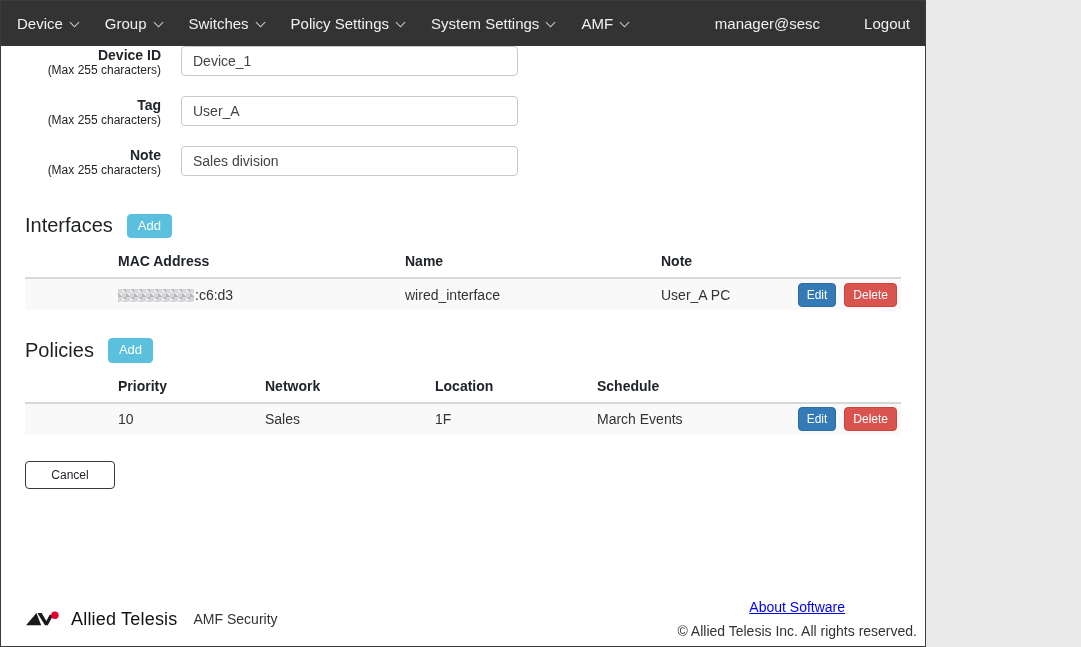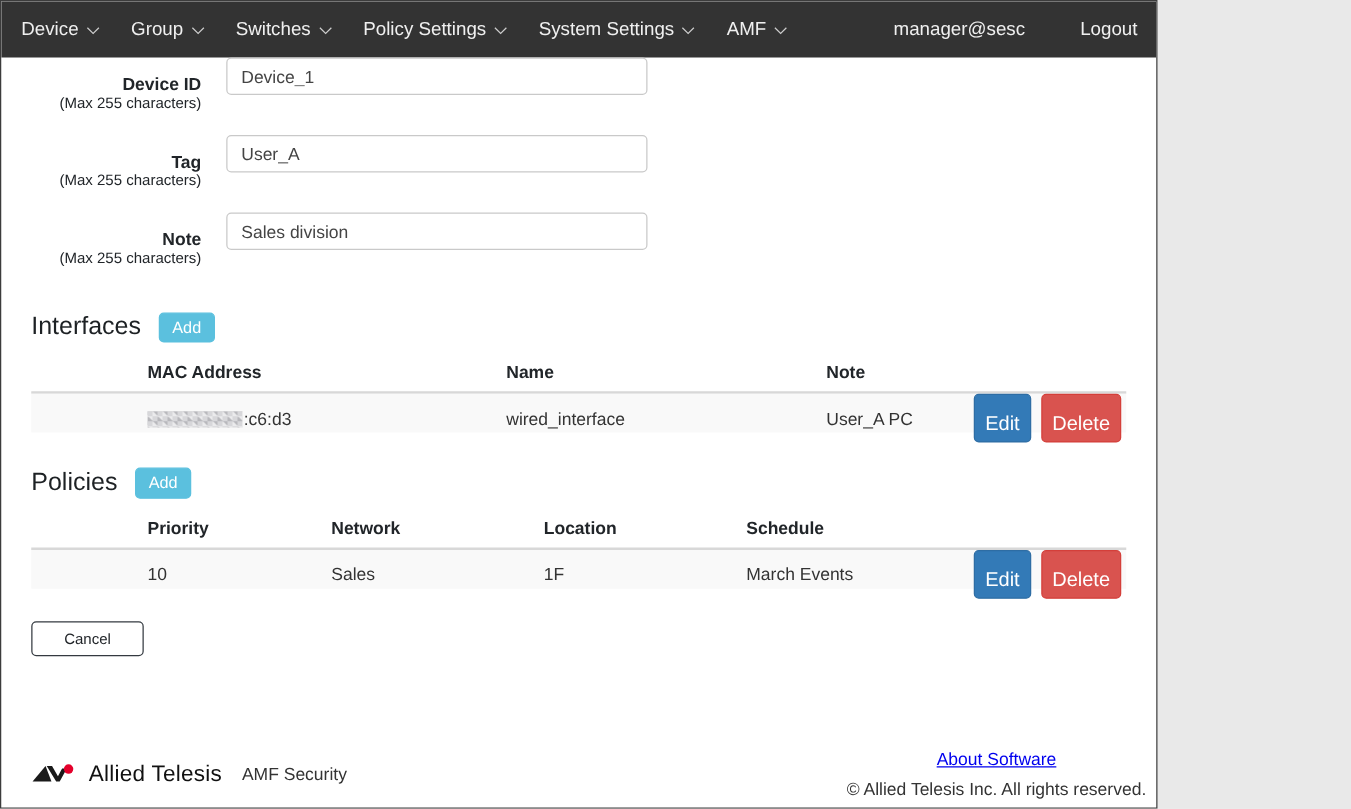--- a/index.html
+++ b/index.html
@@ -53,21 +53,20 @@
   }
 
   
   .form-row { display: flex; margin-bottom: 18px; }
   .form-label-col {
     width: 136px;
     margin-right: 20px;
     text-align: right;
     line-height: 1.15;
     padding-top: 1px;
-    margin-top: 12px;
   }
   .form-label-col .lbl { font-size: 14px; font-weight: bold; color: #212529; }
   .form-label-col .hint { font-size: 12px; color: #212529; margin-top: 1px; }
   .text-input {
     width: 337px;
     height: 30px;
     border: 1px solid #c9c9c9;
     border-radius: 4px;
     padding: 0 11px;
     font-size: 14px;
@@ -110,24 +109,24 @@
     border-bottom: 2px solid #d8d8d8;
   }
   .tbl-row {
     background: #f9f9f9;
     height: 31px;
     font-size: 14px;
     color: #333;
   }
   .cell-actions { display: flex; gap: 8px; justify-content: flex-end; padding-right: 4px; }
   .btn-edit, .btn-delete {
-    font-size: 16px;
+    font-size: 12px;
     font-family: inherit;
     color: #fff;
-    padding: 14px 8px 3px 8px;
+    padding: 4px 8px 3px 8px;
     border-radius: 4px;
     cursor: pointer;
     line-height: 1.25;
   }
   .btn-edit { background: #337ab7; border: 1px solid #2e6da4; }
   .btn-delete { background: #d9534f; border: 1px solid #d43f3a; }
 
   .redacted {
     display: inline-block;
     width: 76px; height: 13px;

